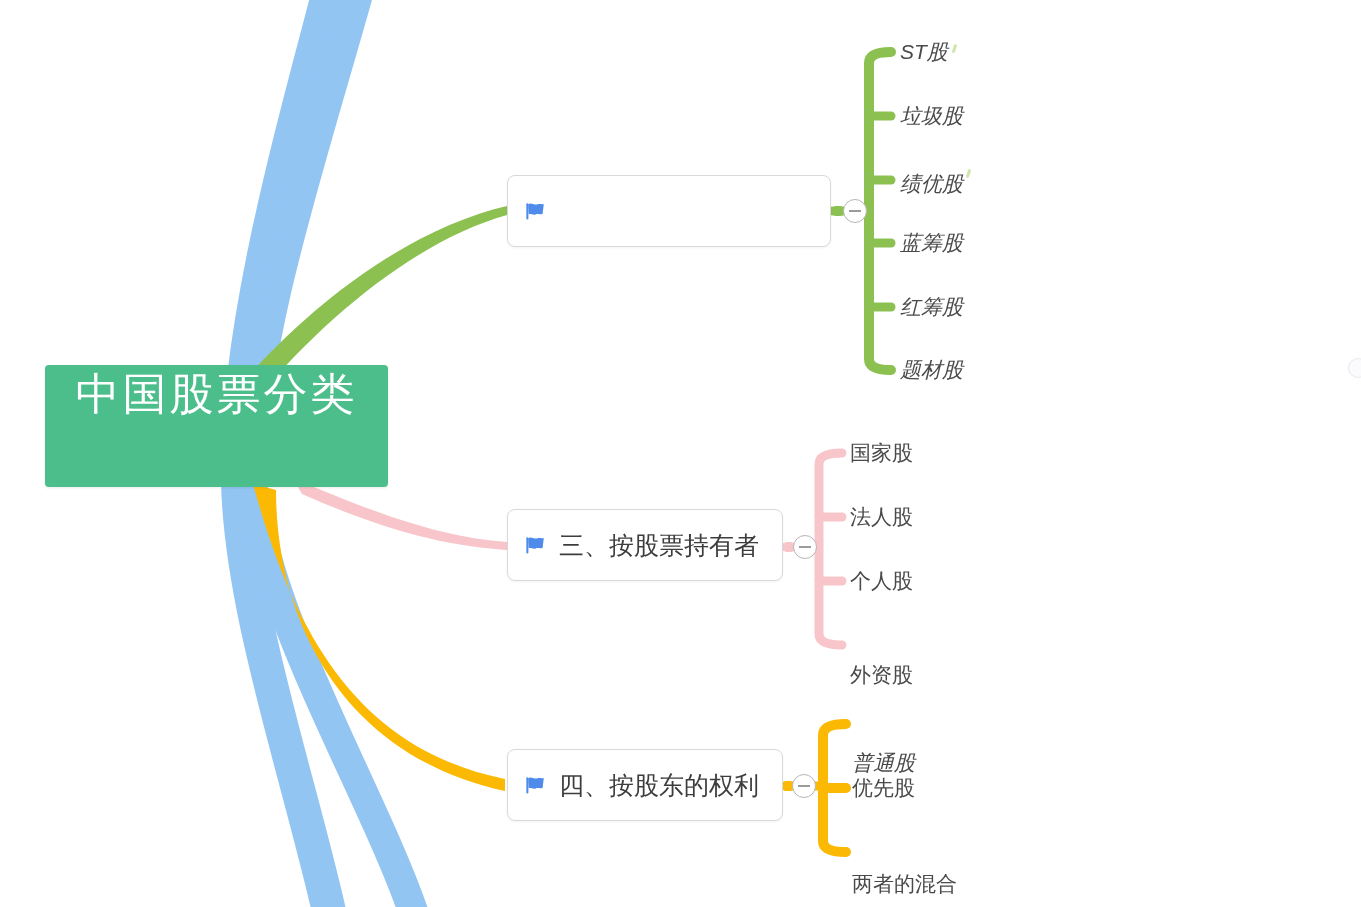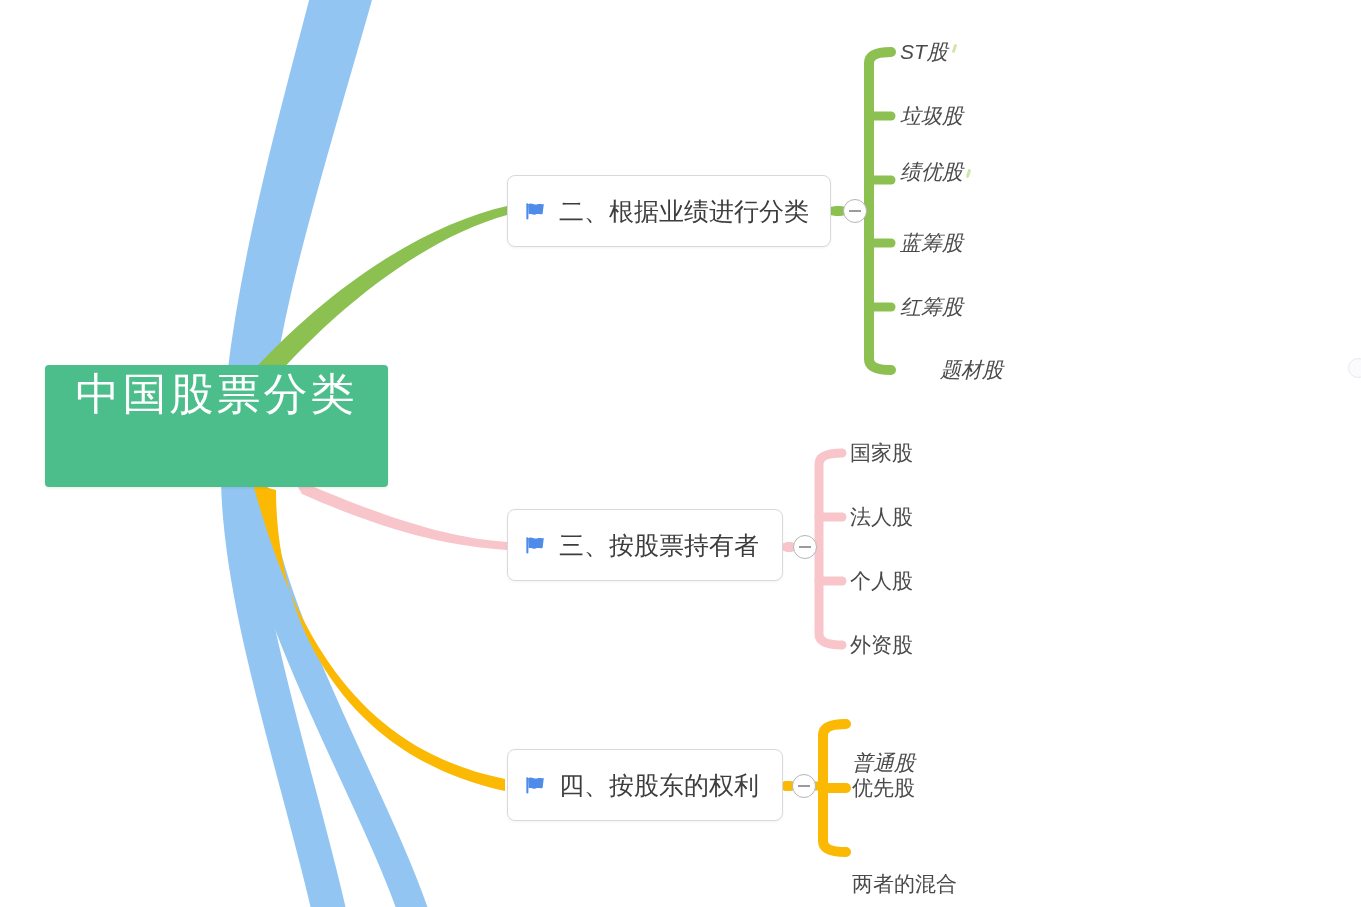--- a/index.html
+++ b/index.html
@@ -51,23 +51,23 @@
   #collapse-rights{left:792px;top:774px;}
 
   
   .child-label{
     position:absolute;font-size:21px;line-height:28px;color:var(--child-text);
     white-space:nowrap;
   }
   .g-child{left:900px;font-style:italic;}
   .p-child{left:850px;}
   .y-child{left:852px;}
-  #gc0{top:38px;}  #gc1{top:102px;} #gc2{top:158px;}
-  #gc3{top:229px;text-align:right;} #gc4{top:293px;} #gc5{top:356px;margin-left:40px;}
-  #pc0{top:439px;} #pc1{top:503px;} #pc2{top:567px;font-family:Liberation Serif, serif;} #pc3{top:631px;}
+  #gc0{top:38px;}  #gc1{top:102px;} #gc2{top:170px;}
+  #gc3{top:229px;text-align:right;} #gc4{top:293px;} #gc5{top:356px;}
+  #pc0{top:439px;} #pc1{top:503px;} #pc2{top:567px;font-family:Liberation Serif, serif;} #pc3{top:661px;}
   #yc0{top:749px;font-style:italic;} #yc1{top:774px;} #yc2{top:838px;margin-top:32px;}
 
   
   .hint-mark{position:absolute;width:3px;height:9px;background:#cfe6a8;border-radius:2px;transform:rotate(18deg);}
   #mark-st{left:953px;top:44px;}
   #mark-jyg{left:967px;top:169px;}
 
   
   .edge-fragment{
     position:absolute;left:1348px;top:358px;width:18px;height:18px;
@@ -107,21 +107,20 @@
 
   <div class="root-node">
     <span>中国股票分类</span>
   </div>
 
   <div id="topic-performance" class="topic-node">
     <svg width="22" height="22" viewBox="0 0 16 16">
       <rect x="1.7" y="2.4" width="1.5" height="11.8" rx="0.75" style="fill:var(--flag-blue)"></rect>
       <path d="M3 3.1 C5.3 1.5 7.2 3.9 9.5 3.2 C11.4 2.6 12.9 3.5 14.4 2.9 L13.5 10.1 C11.8 10.7 10.3 9.9 8.4 10.5 C6.4 11.1 5 9.7 3.4 10.4 Z" style="fill:var(--flag-blue)"></path>
     </svg>
-    <span>二、根据业绩进行分类</span>
   </div>
 
   <div id="topic-holder" class="topic-node">
     <svg width="22" height="22" viewBox="0 0 16 16">
       <rect x="1.7" y="2.4" width="1.5" height="11.8" rx="0.75" style="fill:var(--flag-blue)"></rect>
       <path d="M3 3.1 C5.3 1.5 7.2 3.9 9.5 3.2 C11.4 2.6 12.9 3.5 14.4 2.9 L13.5 10.1 C11.8 10.7 10.3 9.9 8.4 10.5 C6.4 11.1 5 9.7 3.4 10.4 Z" style="fill:var(--flag-blue)"></path>
     </svg>
     <span>三、按股票持有者</span>
   </div>
 

